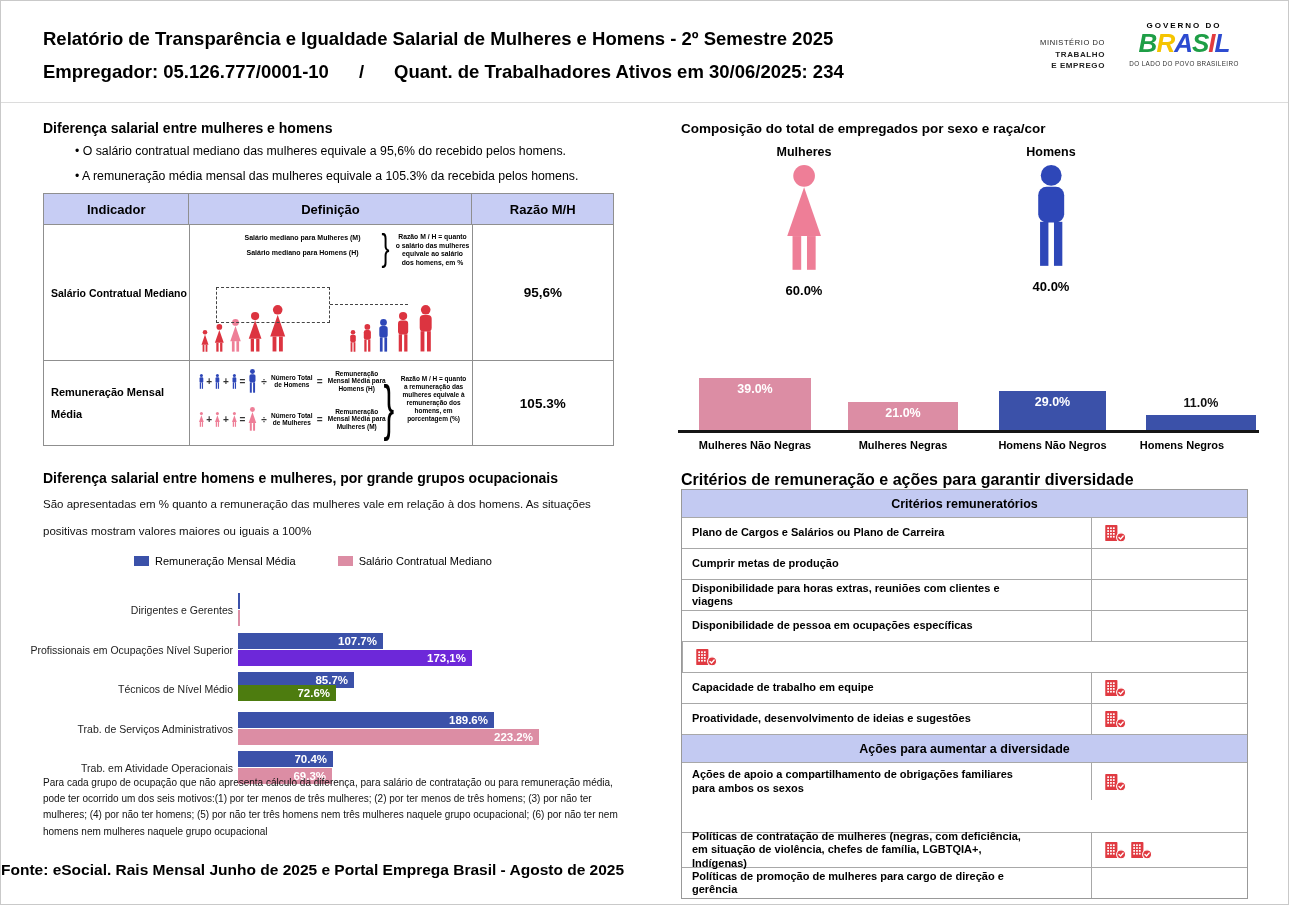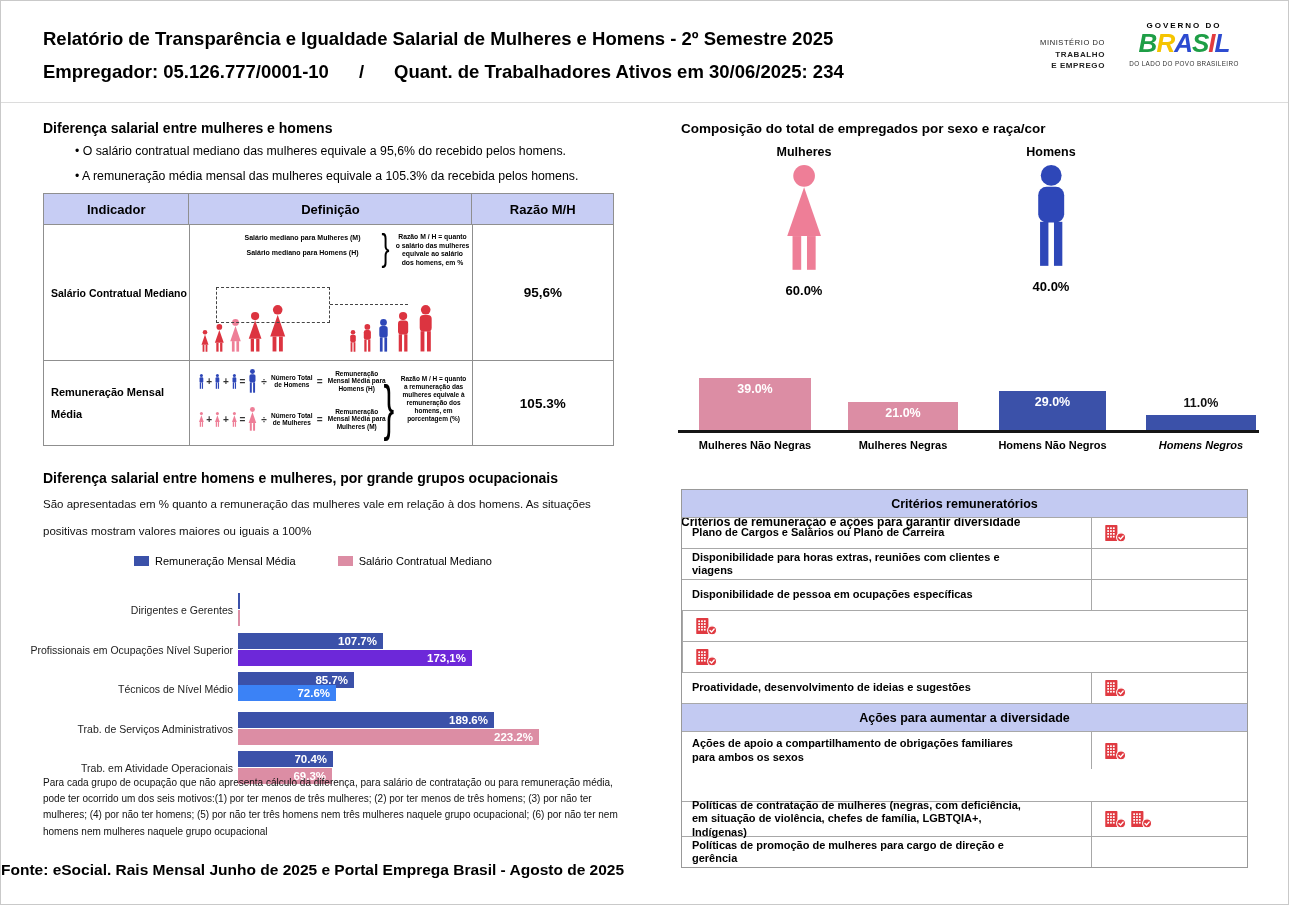--- a/index.html
+++ b/index.html
@@ -303,21 +303,21 @@
       <div class="comp-vlab" style="left: 21px; width: 112px; top: 13px; color: rgb(255, 255, 255);">39.0%</div>
       <div class="comp-cat" style="left: -3px;">Mulheres Não Negras</div>
       <div class="comp-bar" style="left: 170px; width: 110px; top: 33px; height: 28px; background: rgb(220, 141, 164);"></div>
       <div class="comp-vlab" style="left: 170px; width: 110px; top: 37px; color: rgb(255, 255, 255);">21.0%</div>
       <div class="comp-cat" style="left: 145px;">Mulheres Negras</div>
       <div class="comp-bar" style="left: 321px; width: 107px; top: 22px; height: 39px; background: rgb(59, 81, 169);"></div>
       <div class="comp-vlab" style="left: 321px; width: 107px; top: 26px; color: rgb(255, 255, 255);">29.0%</div>
       <div class="comp-cat" style="left: 294.5px;">Homens Não Negros</div>
       <div class="comp-bar" style="left: 468px; width: 110px; top: 46px; height: 15px; background: rgb(59, 81, 169);"></div>
       <div class="comp-vlab" style="left: 468px; width: 110px; top: 27px; color: rgb(17, 17, 17);">11.0%</div>
-      <div class="comp-cat" style="left: 443px; font-style: italic;">Homens Negros</div>
+      <div class="comp-cat" style="left: 424px;">Homens Negros</div>
     </div>
 
   <div class="abs h-sec" style="left:42px;top:469px;">Diferença salarial entre homens e mulheres, por grande grupos ocupacionais</div>
   <div class="abs occ-sub">São apresentadas em % quanto a remuneração das mulheres vale em relação à dos homens. As situações positivas mostram valores maiores ou iguais a 100%</div>
   <div class="abs occ-legend" id="occ-legend">
       <span class="leg-item">
         <span class="leg-sw" style="background: rgb(59, 81, 169);"></span>
         <span>Remuneração Mensal Média</span>
       </span>
       <span class="leg-item">
@@ -333,41 +333,41 @@
       <div class="occ-bar" style="top: 40px; width: 145px; background: rgb(59, 81, 169);">
         <span>107.7%</span>
       </div>
       <div class="occ-bar" style="top: 57px; width: 234px; background: #6d28d9;">
         <span>173,1%</span>
       </div>
       <div class="occ-label" style="top: 89px;">Técnicos de Nível Médio</div>
       <div class="occ-bar" style="top: 79px; width: 116px; background: rgb(59, 81, 169);">
         <span>85.7%</span>
       </div>
-      <div class="occ-bar" style="top: 92px; width: 98px; background: #3b82f6;">
+      <div class="occ-bar" style="top: 92px; width: 98px; background: #4d7c0f;">
         <span>72.6%</span>
       </div>
       <div class="occ-label" style="top: 129px;">Trab. de Serviços Administrativos</div>
       <div class="occ-bar" style="top: 119px; width: 256px; background: rgb(59, 81, 169);">
         <span>189.6%</span>
       </div>
       <div class="occ-bar" style="top: 136px; width: 301px; background: rgb(220, 141, 164);">
         <span>223.2%</span>
       </div>
       <div class="occ-label" style="top: 168px;">Trab. em Atividade Operacionais</div>
       <div class="occ-bar" style="top: 158px; width: 95px; background: rgb(59, 81, 169);">
         <span>70.4%</span>
       </div>
       <div class="occ-bar" style="top: 175px; width: 94px; background: rgb(220, 141, 164);">
         <span>69.3%</span>
       </div>
     </div>
   <div class="abs occ-note">Para cada grupo de ocupação que não apresenta cálculo da diferença, para salário de contratação ou para remuneração média, pode ter ocorrido um dos seis motivos:(1) por ter menos de três mulheres; (2) por ter menos de três homens; (3) por não ter mulheres; (4) por não ter homens; (5) por não ter três homens nem três mulheres naquele grupo ocupacional; (6) por não ter nem homens nem mulheres naquele grupo ocupacional</div>
 
-  <div class="abs h-sec" style="left:680px;top:470px;font-size:12px;margin-top:44px;">Critérios de remuneração e ações para garantir diversidade</div>
+  <div class="abs h-sec" style="left:680px;top:470px;font-size:16px;">Critérios de remuneração e ações para garantir diversidade</div>
   <div class="abs crit-table" id="crit-table">
       <div class="crit-head first">Critérios remuneratórios</div>
       <div class="crit-row" style="height: 30px;">
         <div class="crit-lbl">Plano de Cargos e Salários ou Plano de Carreira</div>
         <div class="crit-ico">
           <svg width="23" height="20" viewBox="0 0 27 24">
             <rect x="1.2" y="2.4" width="14.6" height="19.2" rx="1" fill="#E03A41"></rect>
             <rect x="3.6" y="5.2" width="2.1" height="2.1" fill="#fff"></rect>
             <rect x="7" y="5.2" width="2.1" height="2.1" fill="#fff"></rect>
             <rect x="10.4" y="5.2" width="2.1" height="2.1" fill="#fff"></rect>
@@ -379,20 +379,24 @@
             <rect x="10.4" y="12" width="2.1" height="2.1" fill="#fff"></rect>
             <rect x="3.6" y="15.4" width="2.1" height="2.1" fill="#fff"></rect>
             <rect x="7" y="15.4" width="2.1" height="2.1" fill="#fff"></rect>
             <rect x="10.4" y="15.4" width="2.1" height="2.1" fill="#fff"></rect>
             <circle cx="20.2" cy="17.2" r="5.4" fill="#E03A41" stroke="#fff" stroke-width="1.3"></circle>
             <path d="M17.7 17.4 l1.9 1.8 3.1-3.6" stroke="#fff" stroke-width="1.6" fill="none" stroke-linecap="round"></path>
           </svg>
         </div>
       </div>
       <div class="crit-row" style="height: 30px;">
+        <div class="crit-lbl">Cumprir metas de produção</div>
+        <div class="crit-ico"></div>
+      </div>
+      <div class="crit-row" style="height: 30px;">
         <div class="crit-lbl">Disponibilidade para horas extras, reuniões com clientes e viagens</div>
         <div class="crit-ico"></div>
       </div>
       <div class="crit-row" style="height: 30px;">
         <div class="crit-lbl">Disponibilidade de pessoa em ocupações específicas</div>
         <div class="crit-ico"></div>
       </div>
       <div class="crit-row" style="height: 30px;">
         <div class="crit-ico">
           <svg width="23" height="20" viewBox="0 0 27 24">
@@ -408,20 +412,21 @@
             <rect x="10.4" y="12" width="2.1" height="2.1" fill="#fff"></rect>
             <rect x="3.6" y="15.4" width="2.1" height="2.1" fill="#fff"></rect>
             <rect x="7" y="15.4" width="2.1" height="2.1" fill="#fff"></rect>
             <rect x="10.4" y="15.4" width="2.1" height="2.1" fill="#fff"></rect>
             <circle cx="20.2" cy="17.2" r="5.4" fill="#E03A41" stroke="#fff" stroke-width="1.3"></circle>
             <path d="M17.7 17.4 l1.9 1.8 3.1-3.6" stroke="#fff" stroke-width="1.6" fill="none" stroke-linecap="round"></path>
           </svg>
         </div>
       </div>
       <div class="crit-row" style="height: 30px;">
+        <div class="crit-lbl">Capacidade de trabalho em equipe</div>
         <div class="crit-ico">
           <svg width="23" height="20" viewBox="0 0 27 24">
             <rect x="1.2" y="2.4" width="14.6" height="19.2" rx="1" fill="#E03A41"></rect>
             <rect x="3.6" y="5.2" width="2.1" height="2.1" fill="#fff"></rect>
             <rect x="7" y="5.2" width="2.1" height="2.1" fill="#fff"></rect>
             <rect x="10.4" y="5.2" width="2.1" height="2.1" fill="#fff"></rect>
             <rect x="3.6" y="8.6" width="2.1" height="2.1" fill="#fff"></rect>
             <rect x="7" y="8.6" width="2.1" height="2.1" fill="#fff"></rect>
             <rect x="10.4" y="8.6" width="2.1" height="2.1" fill="#fff"></rect>
             <rect x="3.6" y="12" width="2.1" height="2.1" fill="#fff"></rect>

